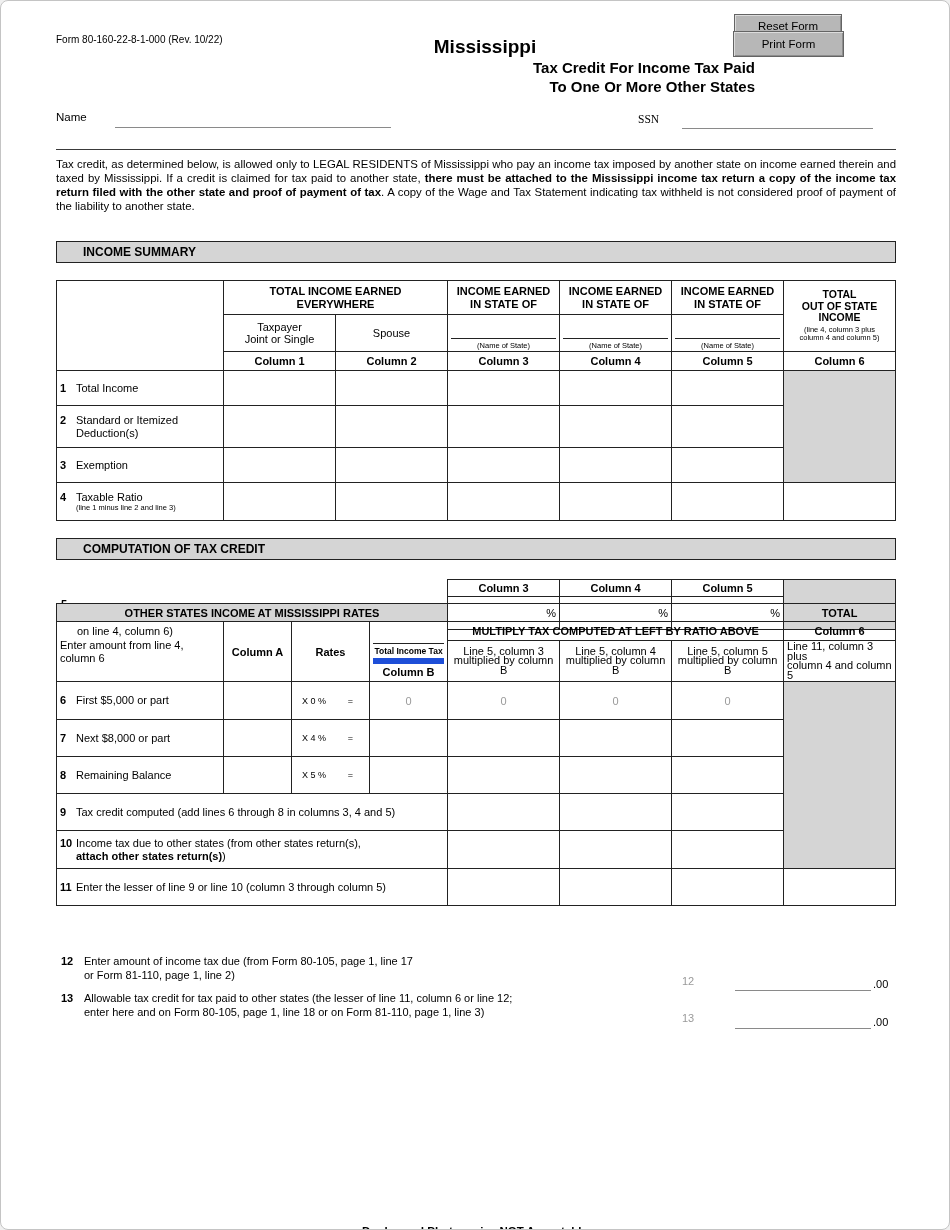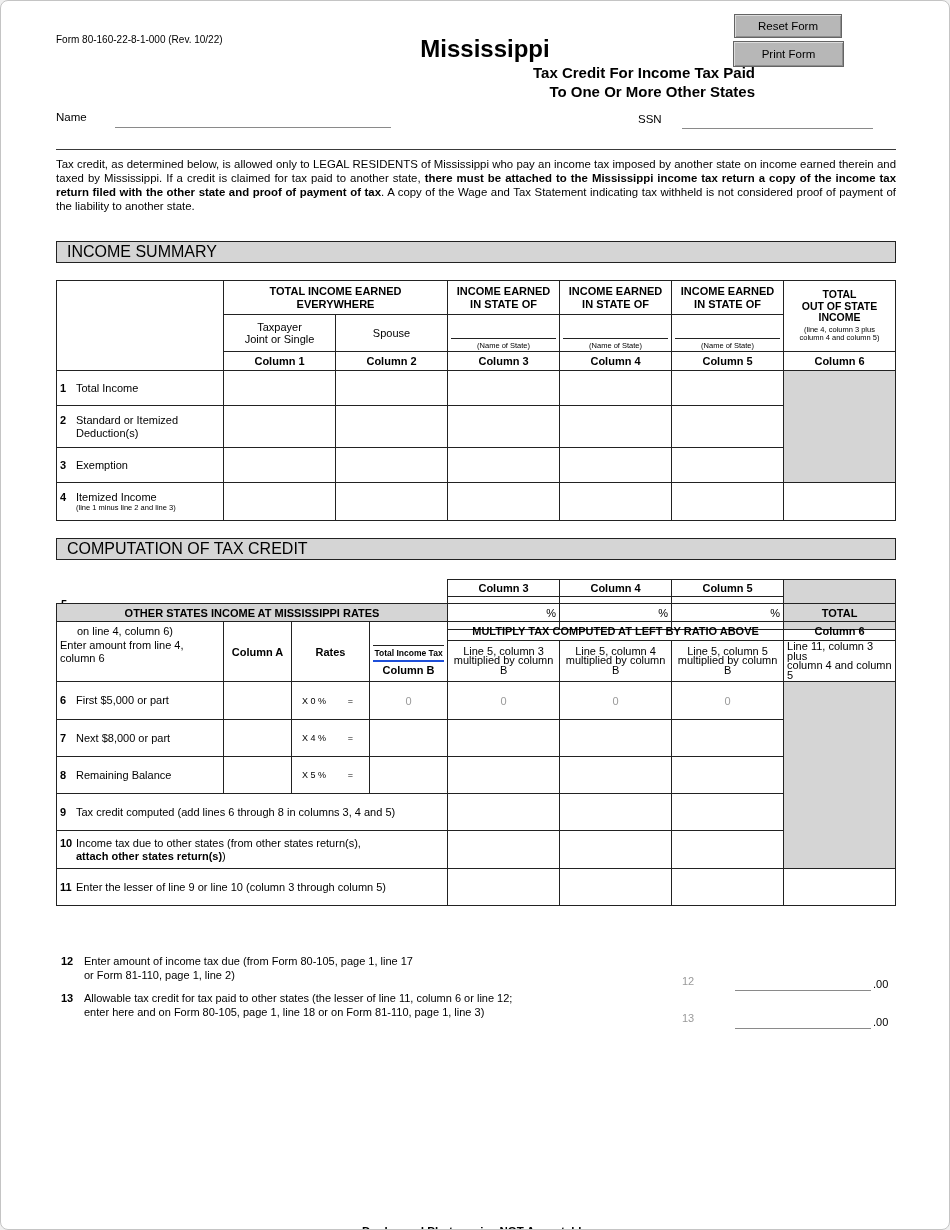--- a/index.html
+++ b/index.html
@@ -7,30 +7,30 @@
   body{font-family:"Liberation Sans",sans-serif;background:#f0f0f0;color:#000;}
   .page{position:absolute;left:0;top:0;width:950px;height:1230px;background:#fff;border:1px solid #c4c4c4;border-radius:8px;overflow:hidden;}
   .abs{position:absolute;}
   .center{text-align:center;}
   .pre{white-space:pre-line;}
   .gray-val{color:#9a9a9a;}
 
   
   .form-number{font-size:10px;}
   .title-wrap{text-align:center;line-height:1;}
-  .state-title{font-size:24px;font-weight:bold;}
+  .state-title{font-size:19px;font-weight:bold;}
   .title-sub{font-size:15px;font-weight:bold;margin-top:4px;text-align:right;}
   .pdf-btn{position:absolute;background:#b7b7b7;border:1px solid #646464;box-shadow:inset 1px 1px 0 #dcdcdc, inset -1px -1px 0 #8e8e8e;font-family:"Liberation Sans",sans-serif;font-size:11.5px;color:#000;cursor:pointer;}
   .lbl{font-size:11.5px;}
   .entry-line{border-bottom:1px solid #8a8a8a;}
   .divider{border-top:1px solid #3a3a3a;}
 
   .para{font-size:11.4px;line-height:13.9px;text-align:justify;}
 
-  .secbar{background:#d5d5d5;border:1px solid #222;font-weight:normal;font-size:16px;display:flex;align-items:center;padding-left:10px;}
+  .secbar{background:#d5d5d5;border:1px solid #222;font-weight:bold;font-size:12px;display:flex;align-items:center;padding-left:26px;}
 
   
   table.grid{position:absolute;border-collapse:collapse;table-layout:fixed;}
   table.grid td{border:1px solid #222;font-size:11px;padding:1px 3px;vertical-align:middle;overflow:hidden;}
   td.nob{border:none;background:transparent;}
   td.shade{background:#d5d5d5;}
   td.p0{padding:0;}
   .hA td{line-height:12.5px;margin-top:42px;}
   .colhdr{font-weight:bold;text-align:center;}
   .state-input{height:23px;border-bottom:1px solid #222;}
@@ -43,21 +43,21 @@
   .lnum{width:16px;flex:none;font-weight:bold;}
   .htext{flex:1;line-height:12.8px;}
   .tnote{font-size:7.5px;line-height:8.5px;}
   .pct-cell{text-align:right;vertical-align:bottom;padding:2px 6px;}
   .bar-cell{background:#d5d5d5;font-weight:bold;font-size:10.5px;text-align:center;}
   .total-cell{font-weight:bold;text-align:center;font-size:11px;}
   .mult-cell{font-weight:bold;font-size:10.5px;text-align:center;}
   .c6h{font-weight:bold;text-align:center;}
   .enter-cell{vertical-align:top;padding:6px 4px 0 8px;line-height:13px;}
   .bot-hdr{vertical-align:bottom;text-align:center;font-weight:bold;padding-bottom:3px;}
-  .tit-box{font-size:8.5px;font-weight:bold;text-align:center;border-top:1px solid #222;border-bottom:2px solid #1d4ed8;padding:2px 0;margin-top:17px;}
+  .tit-box{font-size:8.5px;font-weight:bold;text-align:center;border-top:1px solid #222;border-bottom:6px solid #1d4ed8;padding:2px 0;margin-top:17px;}
   .colb-lbl{font-weight:bold;text-align:center;font-size:11px;padding-top:2px;}
   .subh{font-size:8px;line-height:9.5px;text-align:center;vertical-align:middle;}
   .note6{font-size:8px;line-height:9.5px;text-align:left;vertical-align:middle;padding:4px 4px;}
   .lblcell{vertical-align:top;padding:5px 4px 0 6px;}
   .rate-flex{display:flex;justify-content:space-between;align-items:center;padding:0 13px 0 7px;font-size:9px;width:100%;}
   .valcell{text-align:center;vertical-align:middle;}
 
   .line5-lbl{font-size:11px;line-height:13.5px;}
   .bot-line{font-size:11px;line-height:13.8px;}
   .footer{font-size:11.5px;font-weight:bold;text-align:center;}
@@ -69,25 +69,25 @@
 
   <div class="abs form-number" style="left:55px;top:33px;">Form 80-160-22-8-1-000 (Rev. 10/22)</div>
 
   <div class="abs title-wrap" style="left:214px;top:36px;width:540px;">
     <div class="state-title">Mississippi</div>
     <div class="title-sub">Tax Credit For Income Tax Paid</div>
     <div class="title-sub">To One Or More Other States</div>
   </div>
 
   <button class="pdf-btn" style="left:733px;top:13px;width:108px;height:24px;">Reset Form</button>
-  <button class="pdf-btn" style="left:732px;top:40px;width:111px;height:26px;">Print Form</button>
+  <button class="pdf-btn" style="left:732px;top:30px;width:111px;height:26px;">Print Form</button>
 
   <div class="abs lbl" style="left:55px;top:110px;">Name</div>
   <div class="abs entry-line" style="left:114px;top:103px;width:276px;height:24px;"></div>
-  <div class="abs lbl" style="left:637px;top:112px;">SSN</div>
+  <div class="abs lbl" style="left:637px;top:112px;font-family:Liberation Serif, serif;">SSN</div>
   <div class="abs entry-line" style="left:681px;top:104px;width:191px;height:24px;"></div>
 
   <div class="abs divider" style="left:55px;top:148px;width:840px;height:0;"></div>
 
   <div class="abs para" style="left:55px;top:157px;width:840px;">
     <span>Tax credit, as determined below, is allowed only to LEGAL RESIDENTS of Mississippi who pay an income tax imposed by another state on income earned therein and taxed by Mississippi.  If a credit is claimed for tax paid to another state, </span><b>there must be attached to the Mississippi income tax return a copy of the income tax return filed with the other state and proof of payment of tax</b><span>.  A copy of the Wage and Tax Statement indicating tax withheld is not considered proof of payment of the liability to another state.</span>
   </div>
 
   <div class="abs secbar" style="left:55px;top:240px;width:840px;height:22px;">INCOME SUMMARY</div>
 
@@ -183,21 +183,21 @@
       <td></td>
       <td></td>
       <td></td>
       <td></td>
       <td></td>
     </tr>
     <tr style="height:38px;">
       <td class="ilabel">
         <div class="hflex">
               <b class="lnum">4</b>
-              <div class="htext"><span class="pre">Itemized Income</span><div class="tnote">(line 1 minus line 2 and line 3)</div></div>
+              <div class="htext"><span class="pre">Taxable Ratio</span><div class="tnote">(line 1 minus line 2 and line 3)</div></div>
             </div>
       </td>
       <td></td>
       <td></td>
       <td></td>
       <td></td>
       <td></td>
       <td></td>
     </tr>
   </tbody>

